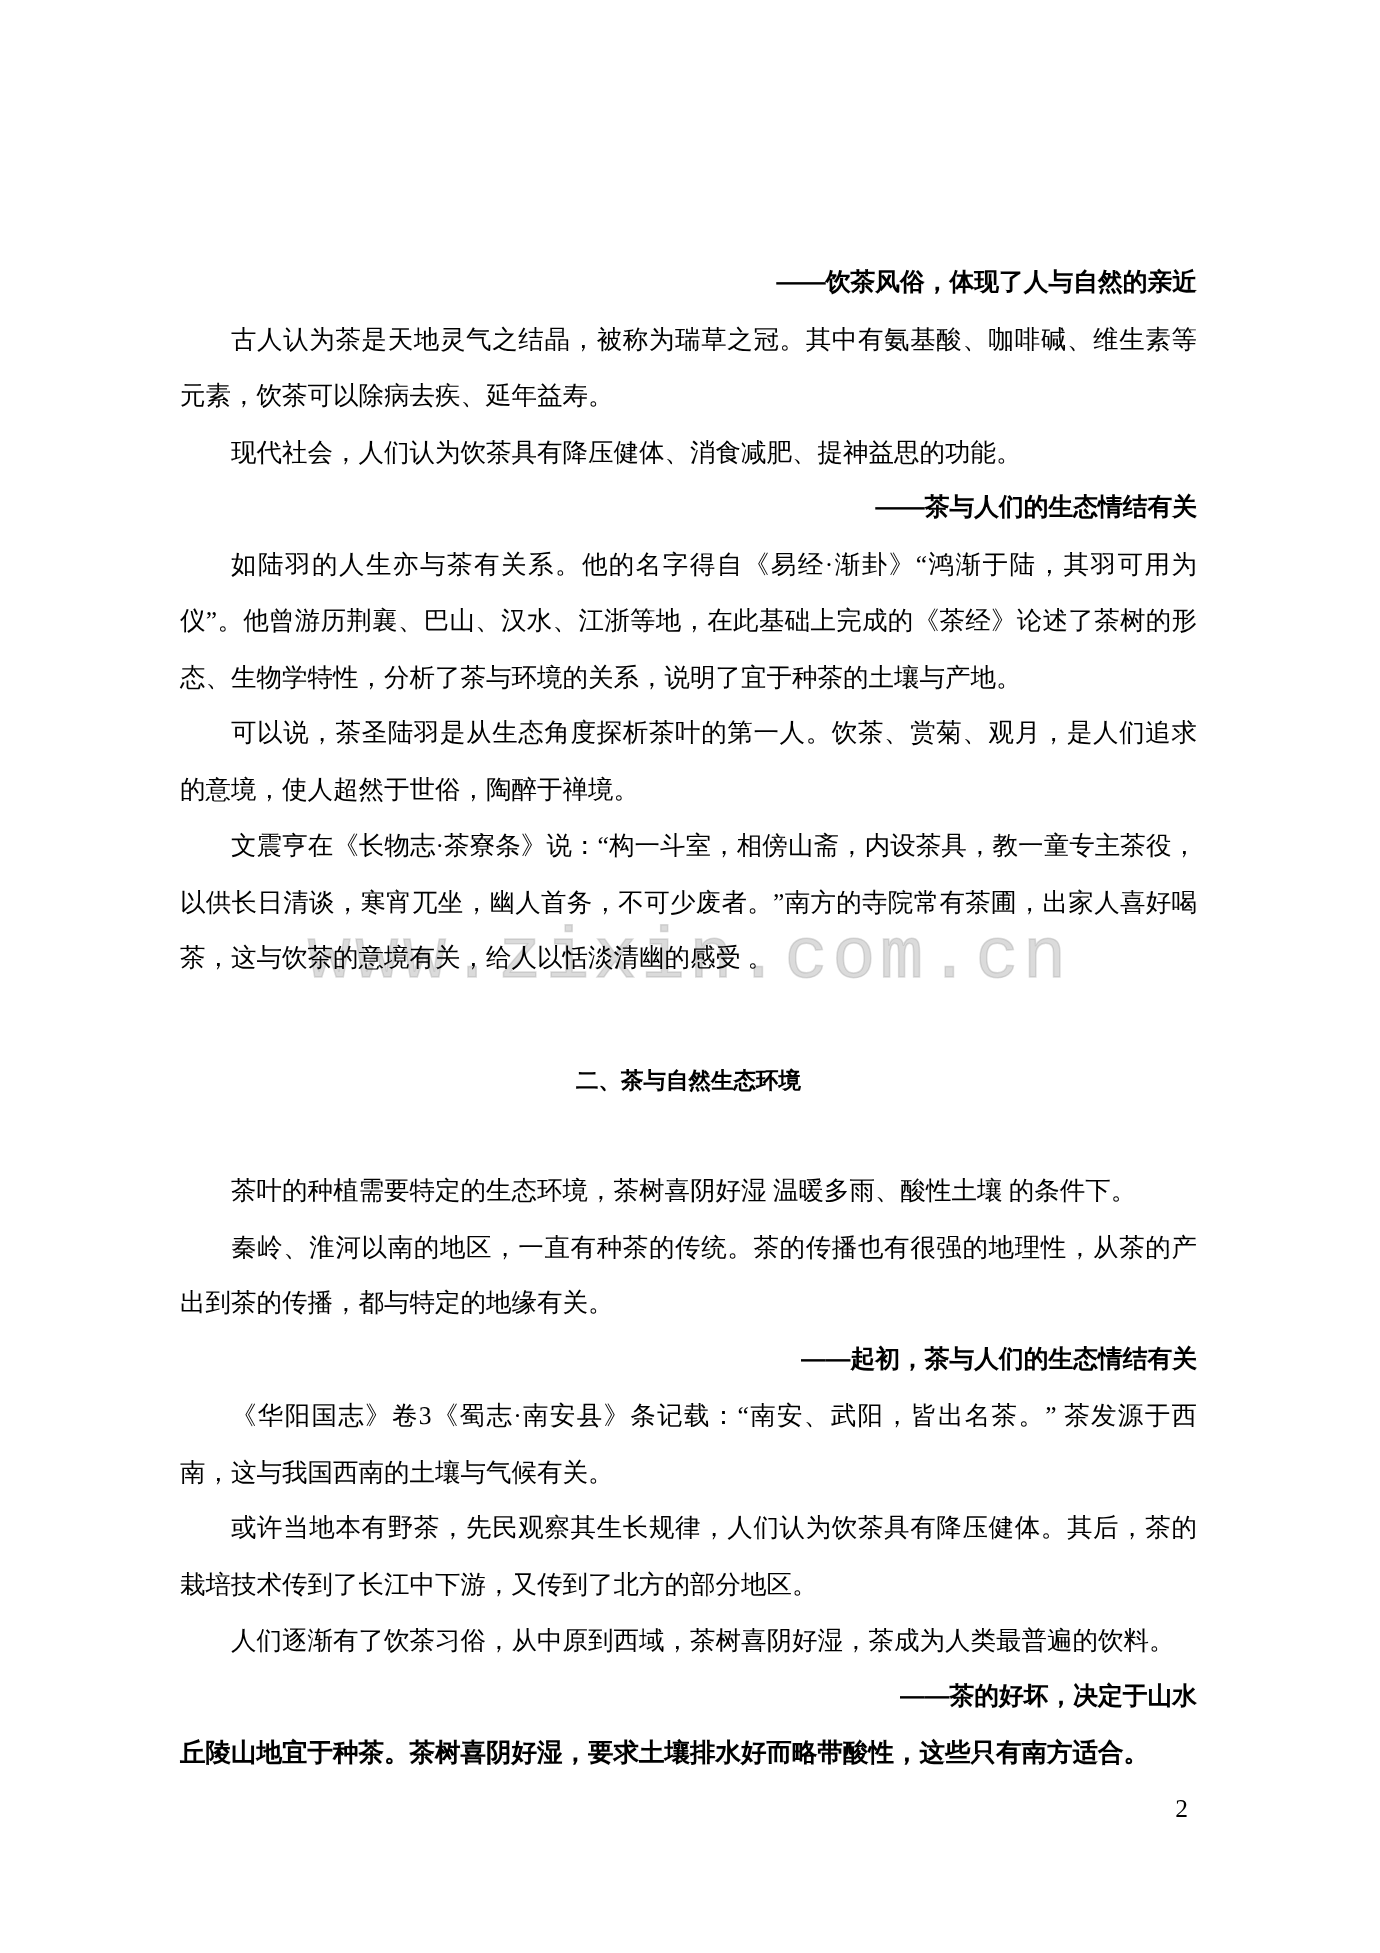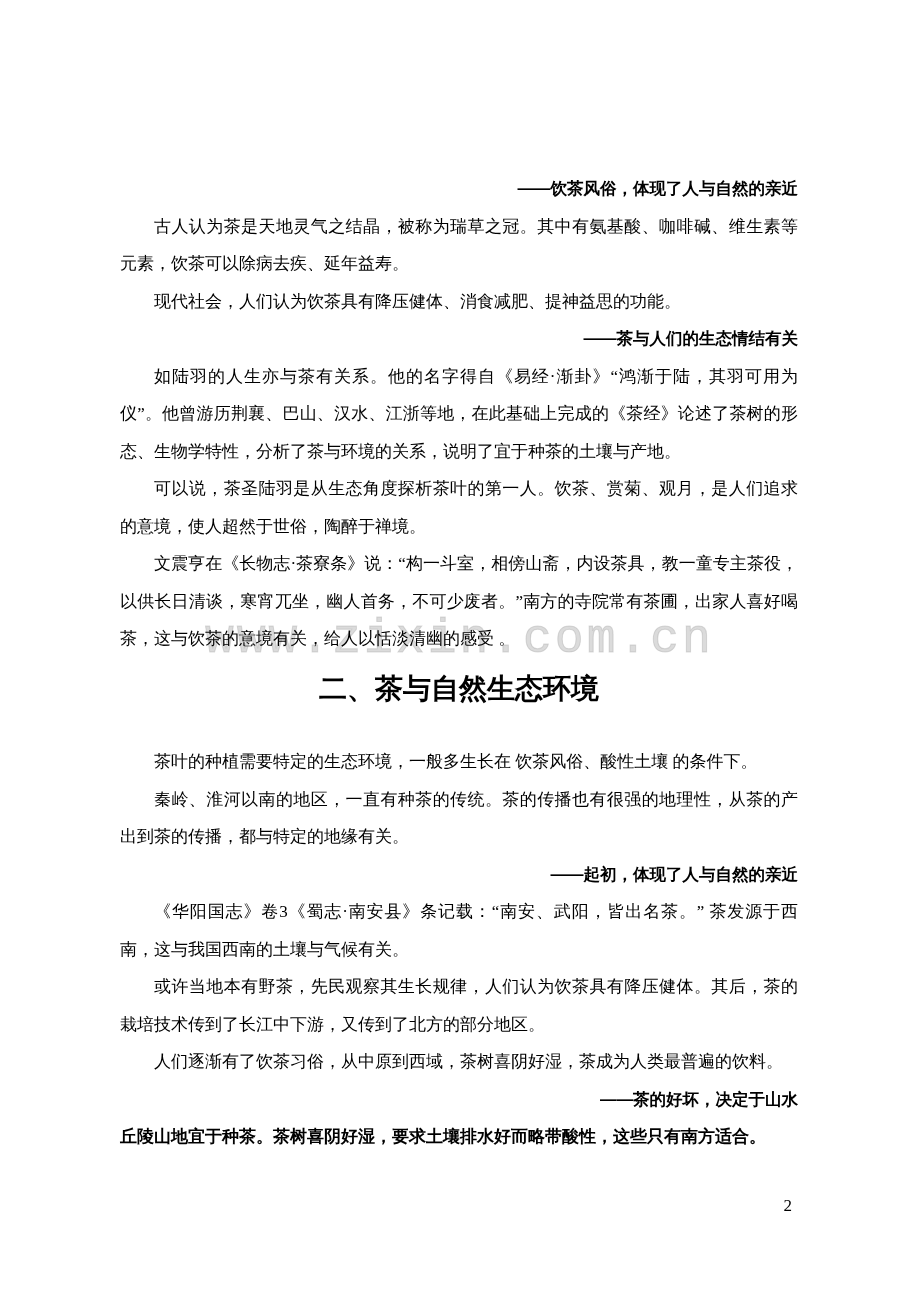--- a/index.html
+++ b/index.html
@@ -46,24 +46,24 @@
     font-family: "Liberation Sans", "DejaVu Sans", sans-serif;
     font-weight: bold;
     text-indent: 2em;
     font-size: 16.5px;
     text-align: right;
   }
 
   .heading {
     font-family: "Liberation Sans", "DejaVu Sans", sans-serif;
     font-weight: bold;
-    font-size: 28px;
+    font-size: 15px;
     text-align: center;
     text-indent: 0;
-    margin-top: 12px;
+    margin-top: 44px;
     margin-bottom: 36px;
   }
 
   .watermark {
     position: absolute;
     z-index: 1;
     top: 612px;
     left: 205px;
     width: 520px;
     font-family: Liberation Mono, monospace;
@@ -94,23 +94,23 @@
 
   <div class="doc-content" id="doc-content">
       <div class="subhead">——饮茶风俗，体现了人与自然的亲近</div>
       <div class="para">古人认为茶是天地灵气之结晶，被称为瑞草之冠。其中有氨基酸、咖啡碱、维生素等元素，饮茶可以除病去疾、延年益寿。</div>
       <div class="para">现代社会，人们认为饮茶具有降压健体、消食减肥、提神益思的功能。</div>
       <div class="subhead">——茶与人们的生态情结有关</div>
       <div class="para">如陆羽的人生亦与茶有关系。他的名字得自《易经·渐卦》“鸿渐于陆，其羽可用为仪”。他曾游历荆襄、巴山、汉水、江浙等地，在此基础上完成的《茶经》论述了茶树的形态、生物学特性，分析了茶与环境的关系，说明了宜于种茶的土壤与产地。</div>
       <div class="para">可以说，茶圣陆羽是从生态角度探析茶叶的第一人。饮茶、赏菊、观月，是人们追求的意境，使人超然于世俗，陶醉于禅境。</div>
       <div class="para">文震亨在《长物志·茶寮条》说：“构一斗室，相傍山斋，内设茶具，教一童专主茶役，以供长日清谈，寒宵兀坐，幽人首务，不可少废者。”南方的寺院常有茶圃，出家人喜好喝茶，这与饮茶的意境有关，给人以恬淡清幽的感受 。</div>
       <div class="heading">二、茶与自然生态环境</div>
-      <div class="para">茶叶的种植需要特定的生态环境，一般多生长在 饮茶风俗、酸性土壤 的条件下。</div>
+      <div class="para">茶叶的种植需要特定的生态环境，茶树喜阴好湿 温暖多雨、酸性土壤 的条件下。</div>
       <div class="para">秦岭、淮河以南的地区，一直有种茶的传统。茶的传播也有很强的地理性，从茶的产出到茶的传播，都与特定的地缘有关。</div>
-      <div class="subhead">——起初，体现了人与自然的亲近</div>
+      <div class="subhead">——起初，茶与人们的生态情结有关</div>
       <div class="para">《华阳国志》卷3《蜀志·南安县》条记载：“南安、武阳，皆出名茶。” 茶发源于西南，这与我国西南的土壤与气候有关。</div>
       <div class="para">或许当地本有野茶，先民观察其生长规律，人们认为饮茶具有降压健体。其后，茶的栽培技术传到了长江中下游，又传到了北方的部分地区。</div>
       <div class="para">人们逐渐有了饮茶习俗，从中原到西域，茶树喜阴好湿，茶成为人类最普遍的饮料。</div>
       <div class="subhead">——茶的好坏，决定于山水</div>
       <div class="para flush">丘陵山地宜于种茶。茶树喜阴好湿，要求土壤排水好而略带酸性，这些只有南方适合。</div>
     </div>
 
   <div class="page-number">2</div>
 
 </div>

